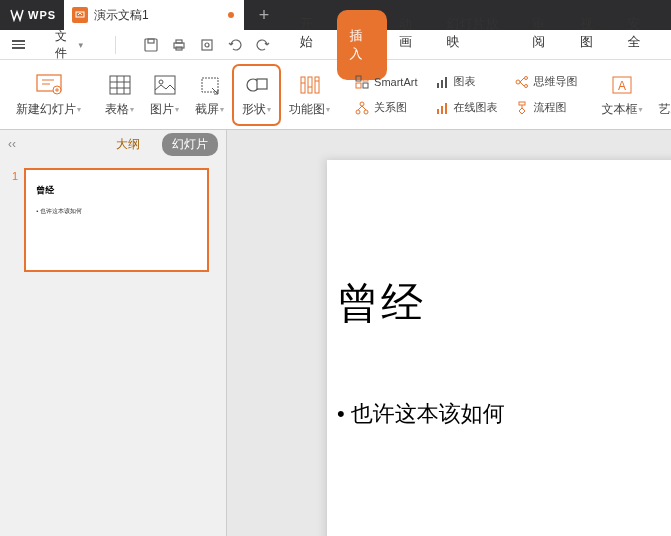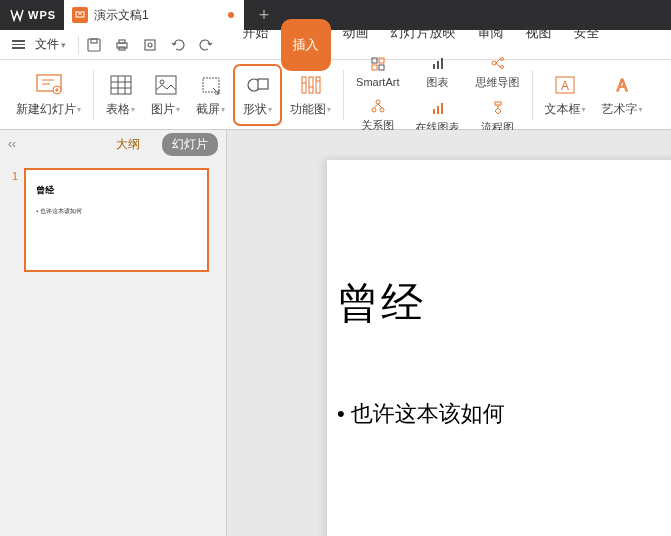--- a/index.html
+++ b/index.html
@@ -10,21 +10,21 @@
 .wps-logo { width: 64px; height: 30px; display: flex; align-items: center; padding-left: 10px; color: #fff; font-size: 11px; font-weight: bold; letter-spacing: 1px; }
 .wps-logo svg { margin-right: 4px; }
 .doc-tab { height: 30px; background: #fff; display: flex; align-items: center; padding: 0 16px 0 8px; font-size: 12px; color: #333; position: relative; min-width: 180px; }
 .doc-tab-icon { width: 16px; height: 16px; background: #e8732e; border-radius: 2px; display: flex; align-items: center; justify-content: center; margin-right: 6px; }
 .doc-tab-icon svg { fill: #fff; }
 .doc-tab-dot { width: 6px; height: 6px; background: #e8732e; border-radius: 50%; position: absolute; right: 10px; }
 .add-tab { width: 40px; height: 30px; display: flex; align-items: center; justify-content: center; color: #aaa; font-size: 18px; cursor: pointer; }
 
 
 .menubar { height: 30px; background: #fff; border-bottom: 1px solid #ddd; display: flex; align-items: center; padding: 0 8px; font-size: 12px; }
-.menu-left { display: flex; align-items: center; gap: 0; }
+.menu-left { display: flex; align-items: center; gap: 20px; }
 .hamburger { display: flex; flex-direction: column; gap: 2px; padding: 4px; cursor: pointer; }
 .hamburger span { width: 13px; height: 1.5px; background: #555; }
 .file-menu { padding: 4px 6px; cursor: pointer; display: flex; align-items: center; color: #333; }
 .file-menu::after { content: "▾"; font-size: 9px; margin-left: 2px; color: #888; }
 .divider-v { width: 1px; height: 18px; background: #ddd; margin: 0 6px; }
 .qa-icons { display: flex; align-items: center; gap: 10px; }
 .qa-icon { width: 18px; height: 18px; display: flex; align-items: center; justify-content: center; cursor: pointer; }
 .qa-icon svg { stroke: #666; fill: none; stroke-width: 1.2; }
 .tabs { display: flex; margin-left: 18px; gap: 2px; }
 .tab { padding: 5px 10px; font-size: 13px; cursor: pointer; color: #333; }
@@ -32,21 +32,21 @@
 
 
 .ribbon { height: 70px; background: #fff; border-bottom: 1px solid #ccc; display: flex; align-items: center; padding: 4px 8px; }
 .rb-item { display: flex; flex-direction: column; align-items: center; justify-content: center; padding: 4px 8px; cursor: pointer; position: relative; height: 62px; }
 .rb-item.highlighted { border: 2.5px solid #e8732e; border-radius: 7px; }
 .rb-icon { width: 28px; height: 28px; display: flex; align-items: center; justify-content: center; margin-bottom: 2px; }
 .rb-label { font-size: 12px; color: #444; white-space: nowrap; display: flex; align-items: center; }
 .rb-label.dd::after { content: "▾"; font-size: 8px; margin-left: 1px; color: #aaa; }
 .rb-divider { width: 1px; height: 50px; background: #e0e0e0; margin: 0 4px; }
 .rb-col { display: flex; flex-direction: column; gap: 4px; padding: 2px 4px; }
-.rb-small { display: flex; align-items: center; gap: 4px; font-size: 11px; color: #444; cursor: pointer; padding: 3px 4px; white-space: nowrap; flex-direction: column; }
+.rb-small { display: flex; align-items: center; gap: 4px; font-size: 11px; color: #444; cursor: pointer; padding: 3px 4px; white-space: nowrap; }
 .rb-small-icon { width: 16px; height: 16px; display: flex; align-items: center; justify-content: center; }
 
 
 .layout { display: flex; height: calc(536px - 130px); }
 .side-panel { width: 227px; background: #f0f0f0; border-right: 1px solid #ccc; }
 .side-header { height: 28px; display: flex; align-items: center; padding: 0 8px; gap: 12px; font-size: 12px; }
 .collapse-btn { color: #888; cursor: pointer; font-size: 12px; }
 .side-tab { color: #a16207; cursor: pointer; padding: 3px 10px; }
 .side-tab.active { background: #888; color: #fff; border-radius: 10px; }
 .thumb-area { padding: 10px 12px; display: flex; }

